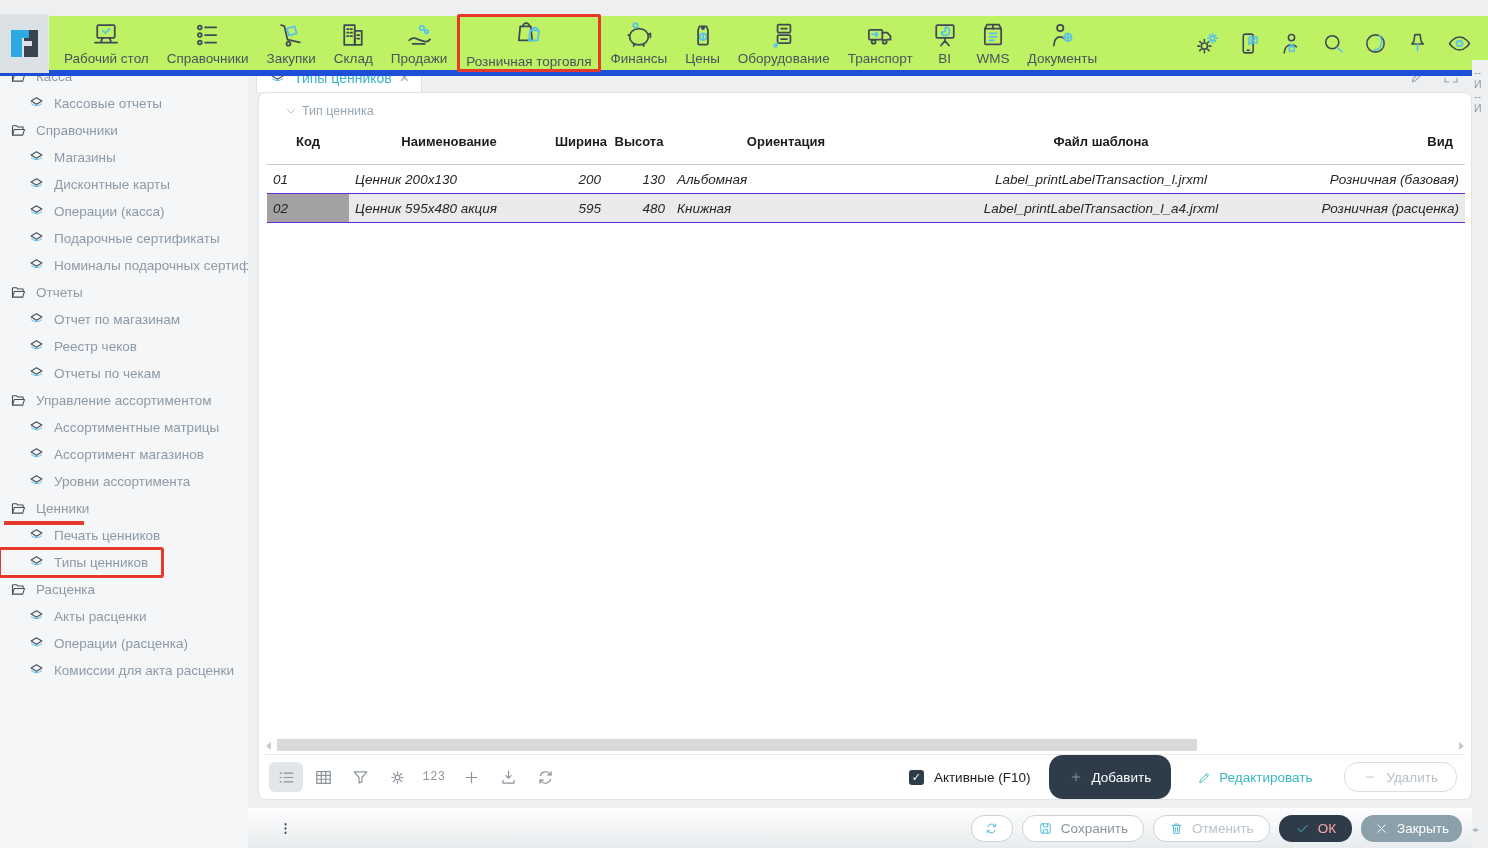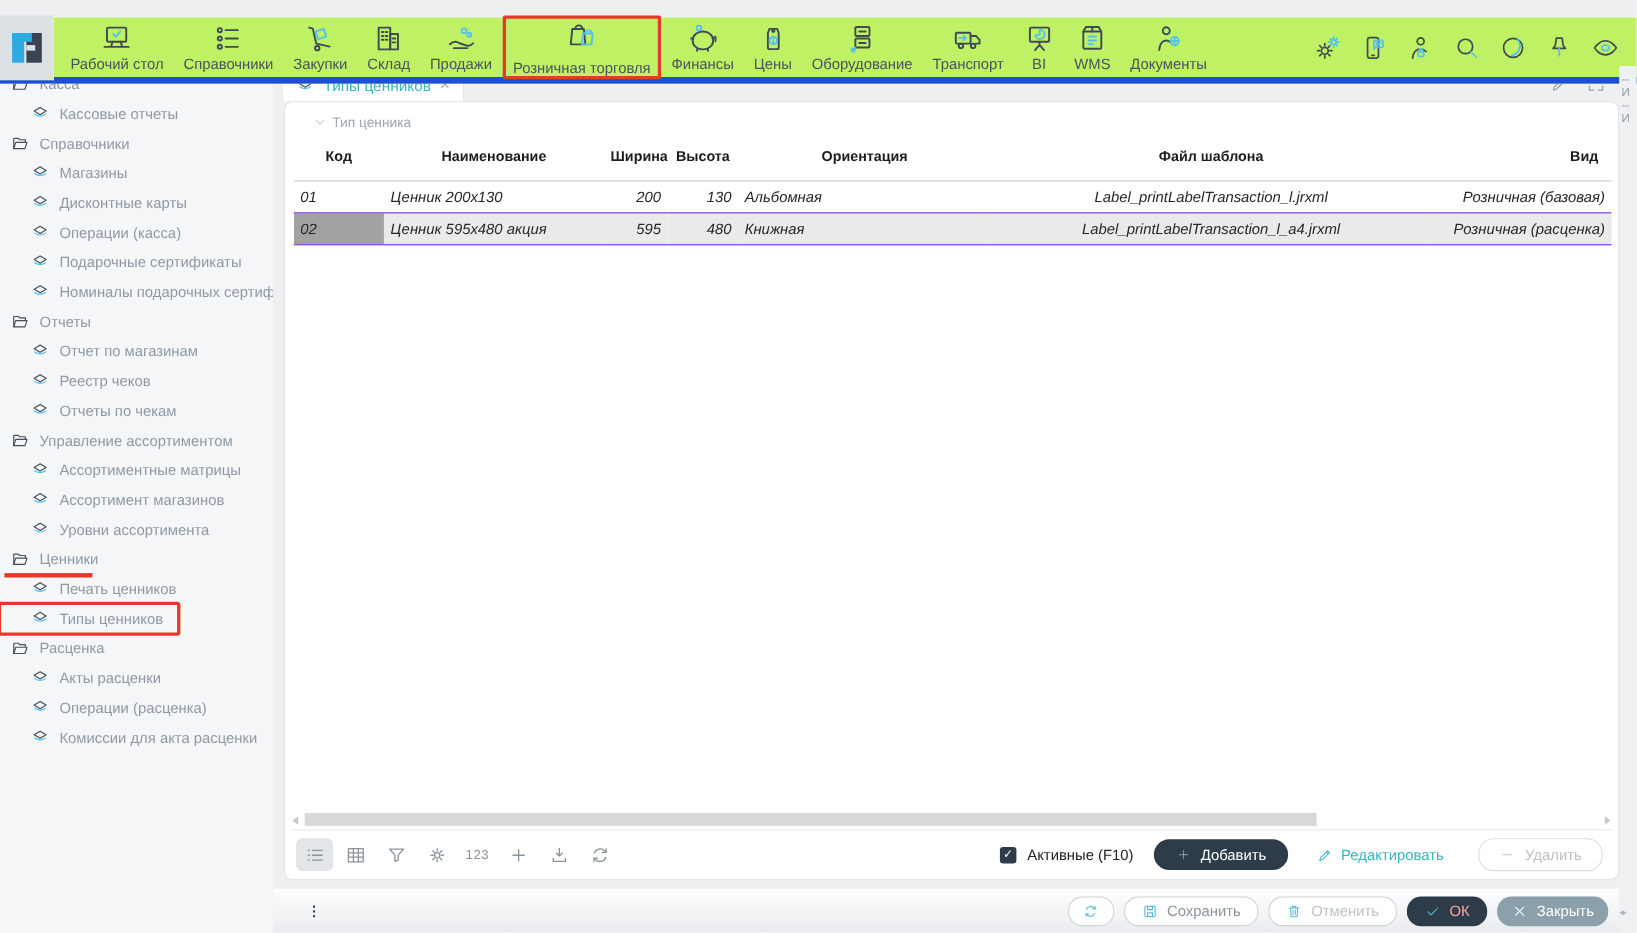--- a/index.html
+++ b/index.html
@@ -60,28 +60,28 @@
 
   
   .hscroll{height:15px;margin:0 6px;position:relative;border-bottom:1px solid #e7e7e7;}
   .hs-arrow{position:absolute;top:3px;width:0;height:0;cursor:pointer;}
   .hs-left{left:1px;border-top:4px solid transparent;border-bottom:4px solid transparent;border-right:5px solid #c9c9c9;}
   .hs-right{right:1px;border-top:4px solid transparent;border-bottom:4px solid transparent;border-left:5px solid #c9c9c9;}
   .hs-thumb{position:absolute;left:12px;top:0;width:920px;height:12px;background:#d9d9d9;cursor:pointer;}
 
   
   .grid-toolbar{height:44px;display:flex;align-items:center;padding:0 10px;gap:3px;color:#8a949c;}
-  .gt-icon{min-width:30px;height:30px;display:flex;align-items:center;justify-content:center;border-radius:6px;cursor:pointer;padding:0 2px;}
+  .gt-icon{min-width:30px;height:30px;display:flex;align-items:center;justify-content:center;border-radius:6px;cursor:pointer;padding:0 2px;font-family:Liberation Mono, monospace;}
   .gt-icon.active{background:#e2e6e9;}
   .gt-ic{display:flex;} .gt-ic svg{width:19px;height:19px;}
   .gt-text{font-size:12px;color:#8a949c;letter-spacing:.5px;}
   .gt-right{margin-left:auto;display:flex;align-items:center;gap:10px;}
   .cb{width:15px;height:15px;background:#2e3c49;border-radius:3px;color:#fff;font-size:11px;line-height:15px;display:flex;align-items:center;justify-content:center;cursor:pointer;flex:none;}
   .cb-label{font-size:13.5px;color:#222;cursor:pointer;}
-  .btn-add{height:28px;padding:0 20px;background:#2e3c49;color:#fff;border-radius:14px;display:flex;align-items:center;gap:9px;font-size:13.5px;cursor:pointer;margin-left:8px;}
+  .btn-add{height:44px;padding:0 20px;background:#2e3c49;color:#fff;border-radius:14px;display:flex;align-items:center;gap:9px;font-size:13.5px;cursor:pointer;margin-left:8px;}
   .btn-add .gt-ic{color:#8fa0ac;} .btn-add .gt-ic svg{width:14px;height:14px;}
   .btn-edit{display:flex;align-items:center;gap:7px;color:#3ab5c0;font-size:13.5px;cursor:pointer;margin:0 22px 0 16px;}
   .btn-edit svg{width:15px;height:15px;}
   .btn-delete{height:28px;padding:0 18px;border:1px solid #d9dee1;border-radius:14px;color:#b9c1c7;display:flex;align-items:center;gap:9px;background:#fff;font-size:13.5px;cursor:pointer;margin-right:4px;}
   .btn-delete svg{width:14px;height:14px;}
 
   
   .bottombar{position:absolute;left:0;right:0;top:748px;height:40px;display:flex;align-items:center;background:linear-gradient(#fdfdfe,#e9ecee);padding:0 10px;box-sizing:border-box;}
   .bb-dots{margin-left:20px;display:flex;color:#3a4550;cursor:pointer;}
   .bb-dots svg{width:15px;height:15px;}

